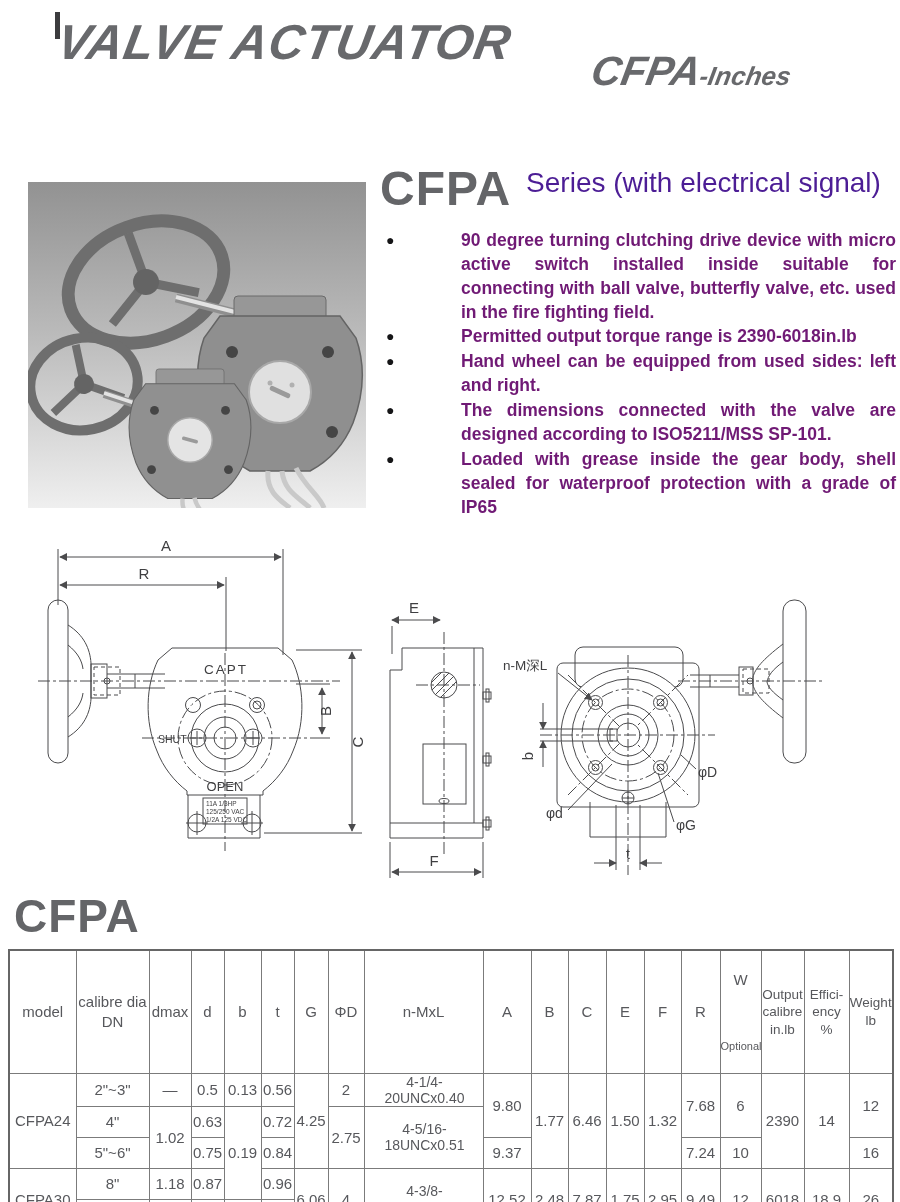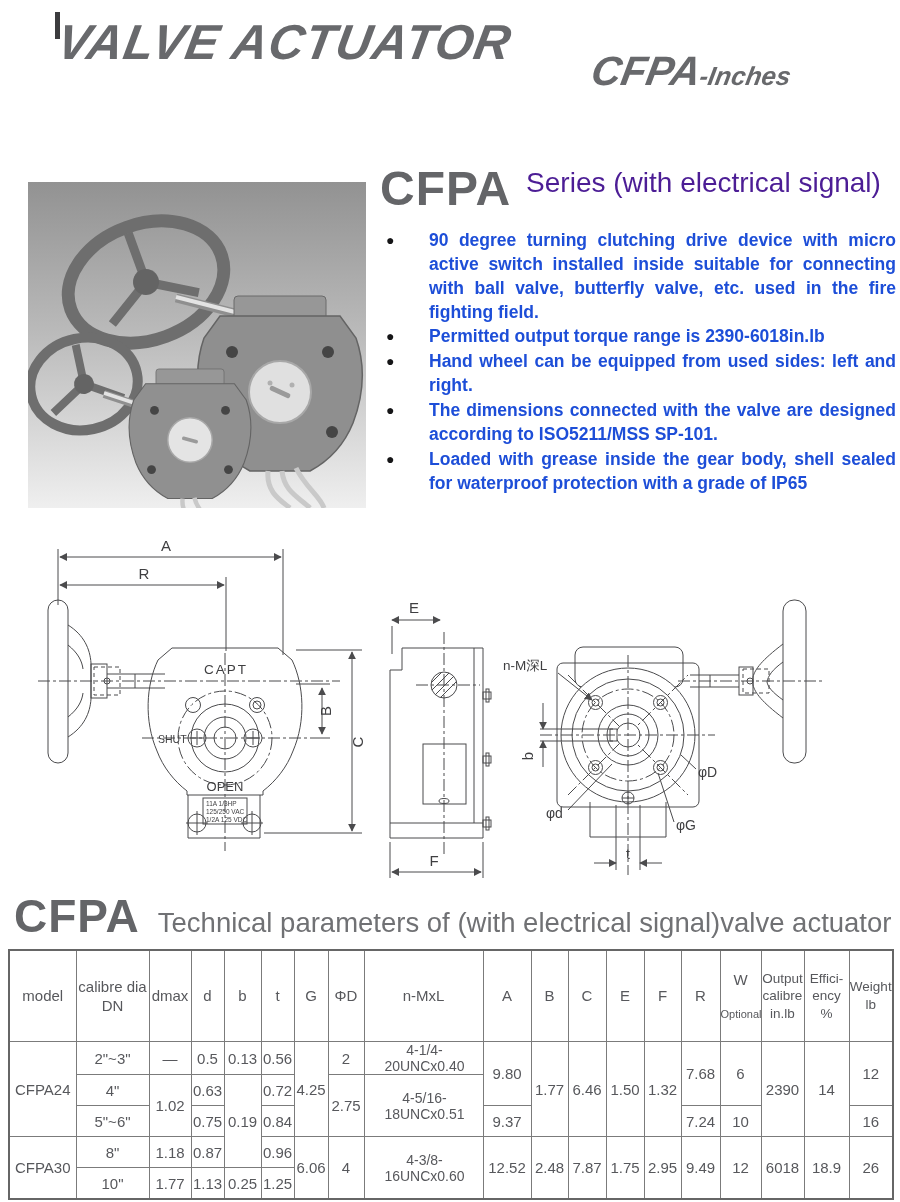--- a/index.html
+++ b/index.html
@@ -16,41 +16,41 @@
   
   .photo{position:absolute;left:28px;top:182px;}
   
   .intro{position:absolute;left:380px;top:166px;width:516px;}
   .intro-head{display:flex;align-items:flex-start;}
   .intro-brand{font-size:48px;font-weight:bold;color:#646568;line-height:0.95;letter-spacing:1px;}
   .intro-series{margin-left:15px;font-size:28px;color:#4c1d95;line-height:1.22;}
   .bullets{list-style:none;margin:17px 0 0 0;padding:0;}
   .bullets li{display:flex;margin:0 0 1px 0;}
   .bullets .dot{width:43px;flex:none;font-size:14px;color:#151517;padding-top:3px;padding-left:6px;}
-  .bullets .btxt{flex:1;font-size:17.5px;font-weight:bold;color:#1d4ed8;line-height:1.37;
-                 text-align:justify;}
+  .bullets .btxt{flex:1;font-size:17.5px;font-weight:bold;color:#701a75;line-height:1.37;
+                 text-align:justify;margin-left:32px;}
   
   .drw{position:absolute;}
   .drw text{font-family:"Liberation Sans",sans-serif;fill:#3f3f41;}
   .ln{stroke:#4b4b4d;stroke-width:1;fill:none;}
   .cl{stroke-dasharray:12 3 3 3;}
   .dsh{stroke-dasharray:4 3;}
   
   .tbl-head{position:absolute;left:14px;top:889px;display:flex;align-items:baseline;}
   .tbl-brand{font-size:46px;font-weight:bold;color:#646568;letter-spacing:1px;}
   .tbl-title{font-size:27.5px;color:#707174;margin-left:18px;}
   table.params{position:absolute;left:8px;top:949px;width:884px;border-collapse:collapse;
                table-layout:fixed;font-size:15px;color:#57585c;border:2px solid #666;}
   table.params th,table.params td{border:1px solid #7b7b7b;text-align:center;vertical-align:middle;
                padding:0;font-weight:normal;overflow:hidden;}
   table.params thead th{height:90px;white-space:pre-line;line-height:1.3;}
   table.params tbody td{height:30px;}
   .th-sm{font-size:13.5px;}
   .th-w .w-main{display:block;font-size:15px;line-height:1.2;}
-  .th-w .w-sub{display:block;font-size:11px;line-height:1.2;}
+  .th-w .w-sub{display:block;font-size:11px;line-height:1.2;margin-top:32px;}
   .ta-l{text-align:right;font-size:14px;padding-left:2px !important;}
 </style>
 </head>
 <body>
 
 <div class="page">
 
   <div class="corner-mark"></div>
   <div class="main-title">VALVE ACTUATOR</div>
   <div class="sub-title">
@@ -312,21 +312,20 @@
     <text x="3" y="100" font-size="13.5">n-M深L</text>
     <text font-size="15" text-anchor="middle" transform="rotate(-90 33 186)" x="33" y="186">b</text>
     <text x="46" y="248" font-size="14">φd</text>
     <text x="198" y="207" font-size="14">φD</text>
     <text x="176" y="260" font-size="14">φG</text>
     <text x="128" y="289" font-size="14" text-anchor="middle">t</text>
   </svg>
 
   <div class="tbl-head">
     <div class="tbl-brand">CFPA</div>
-    <div class="tbl-title">Technical parameters of (with electrical signal)valve actuator</div>
   </div>
 
   <table class="params">
     <colgroup>
       <col style="width:67px">
         <col style="width:73px">
         <col style="width:42px">
         <col style="width:33px">
       <col style="width:37px">
         <col style="width:33px">

